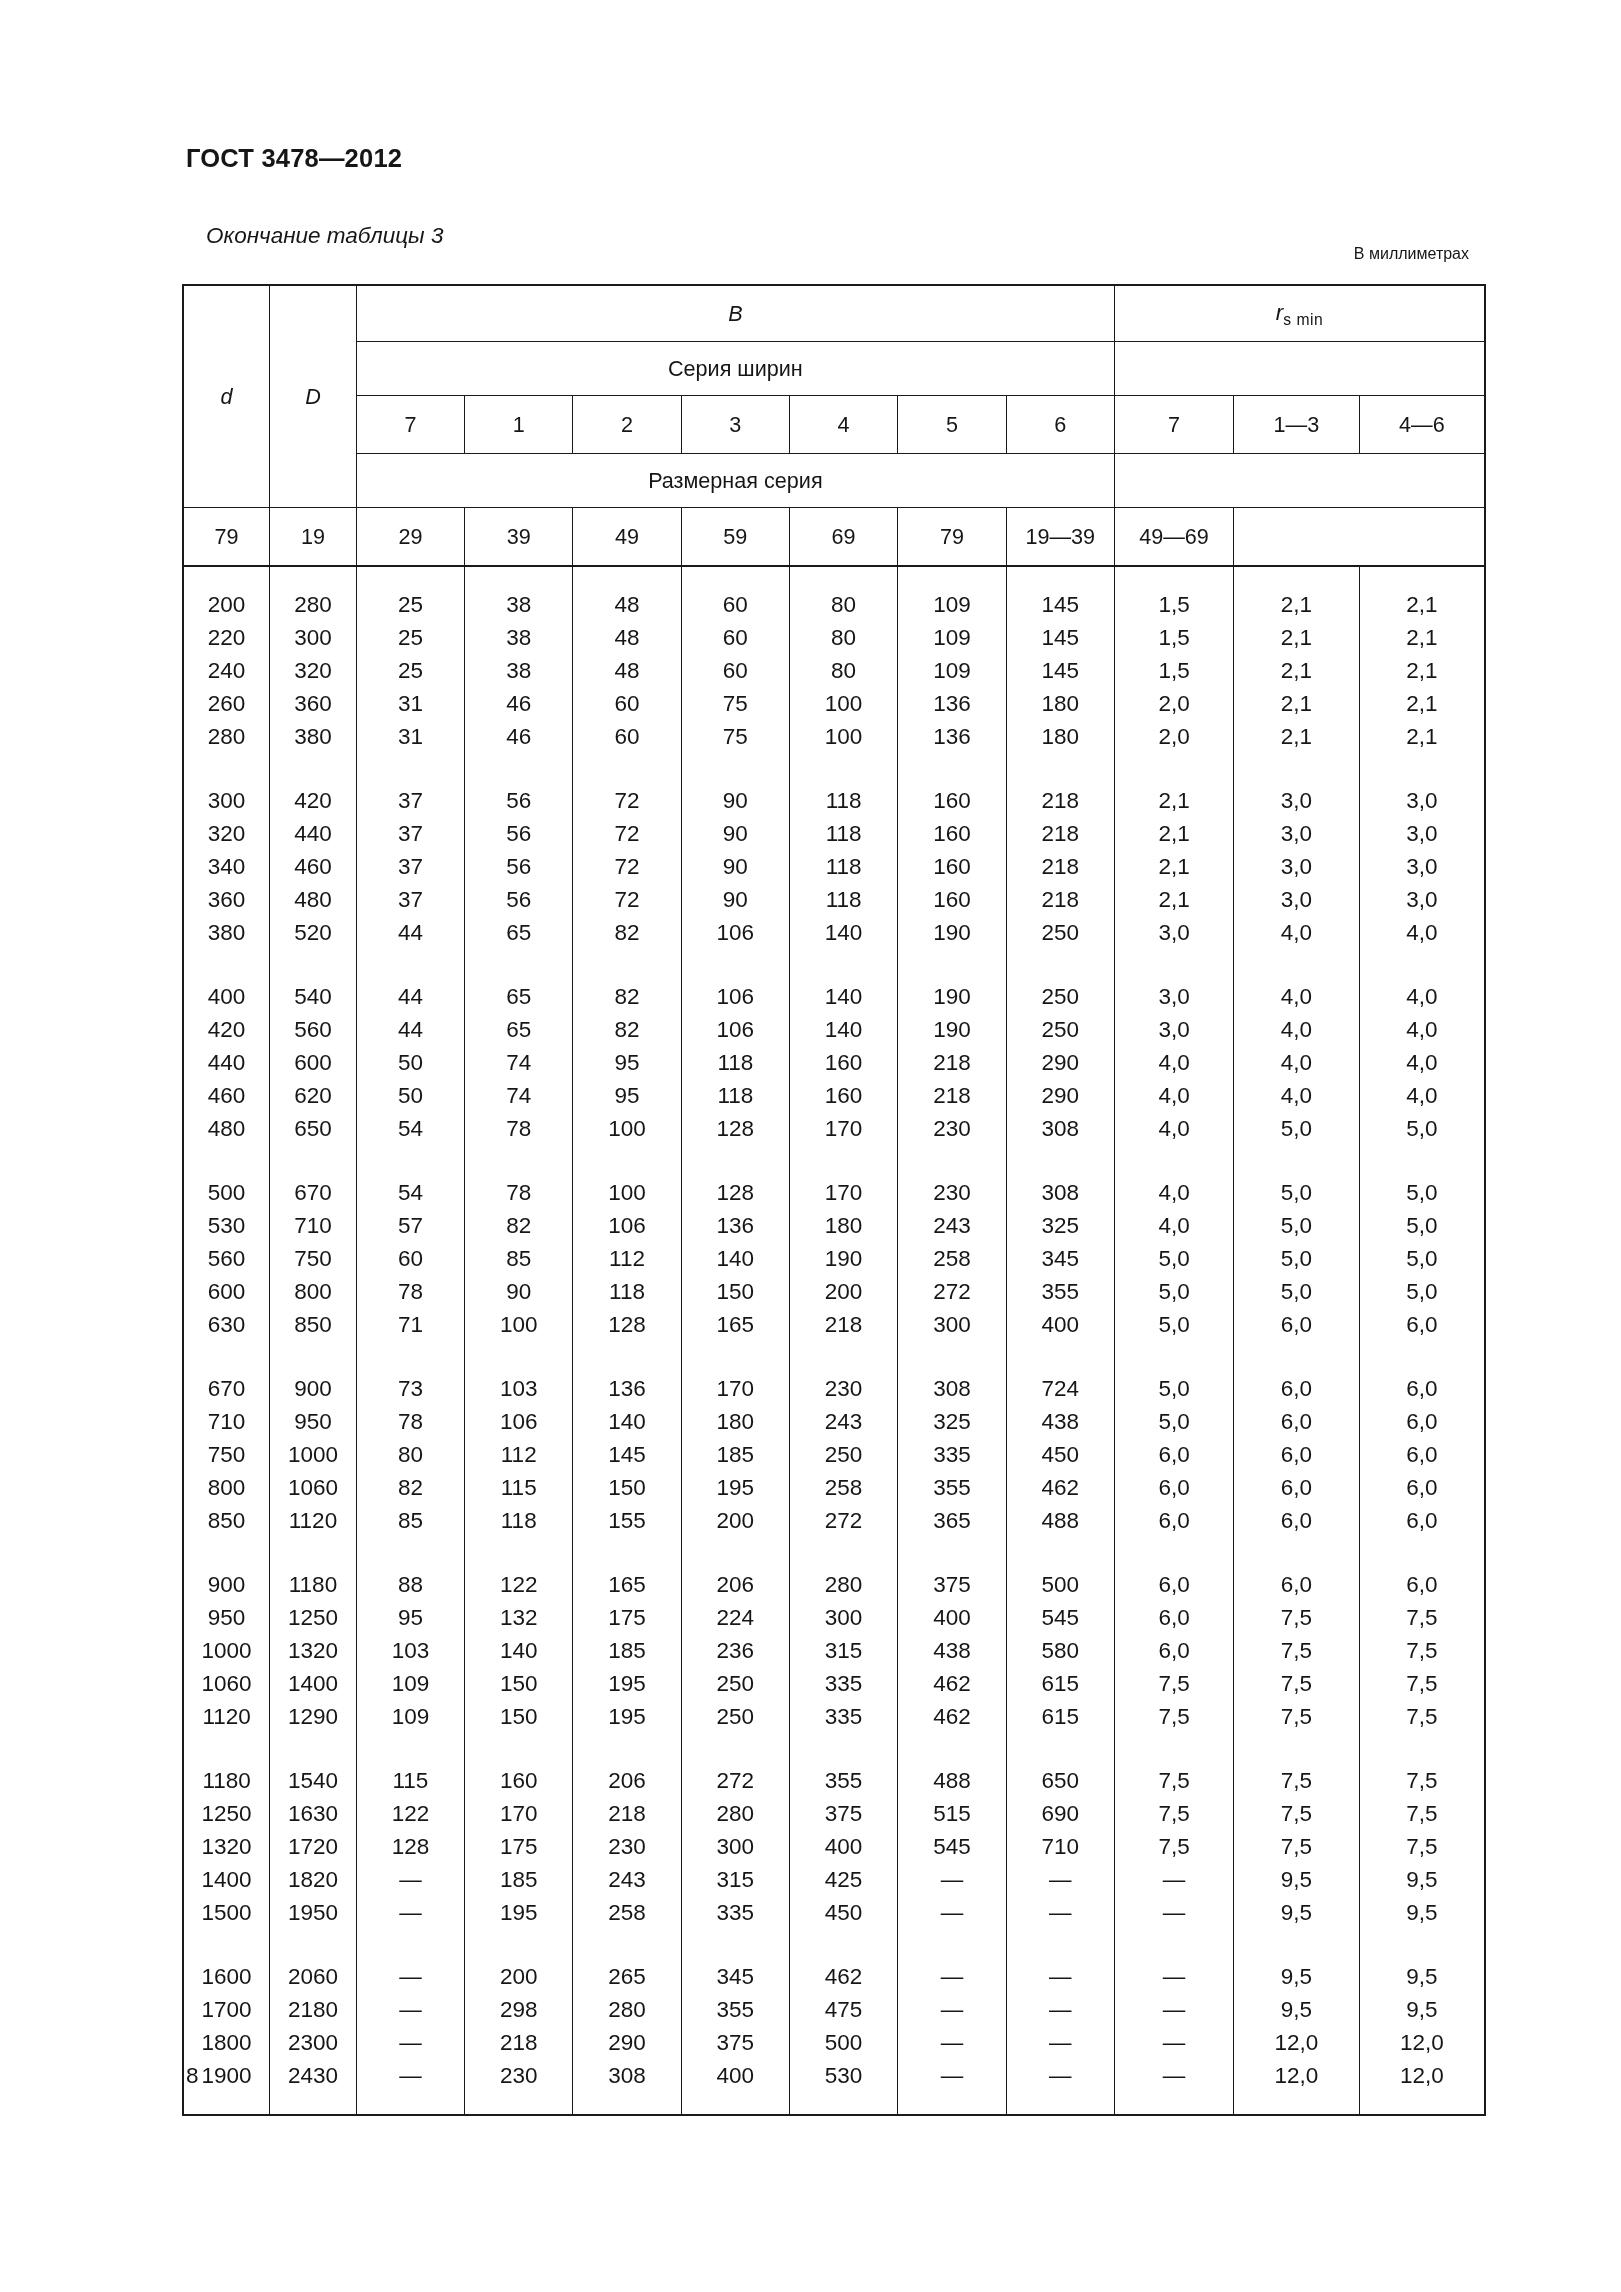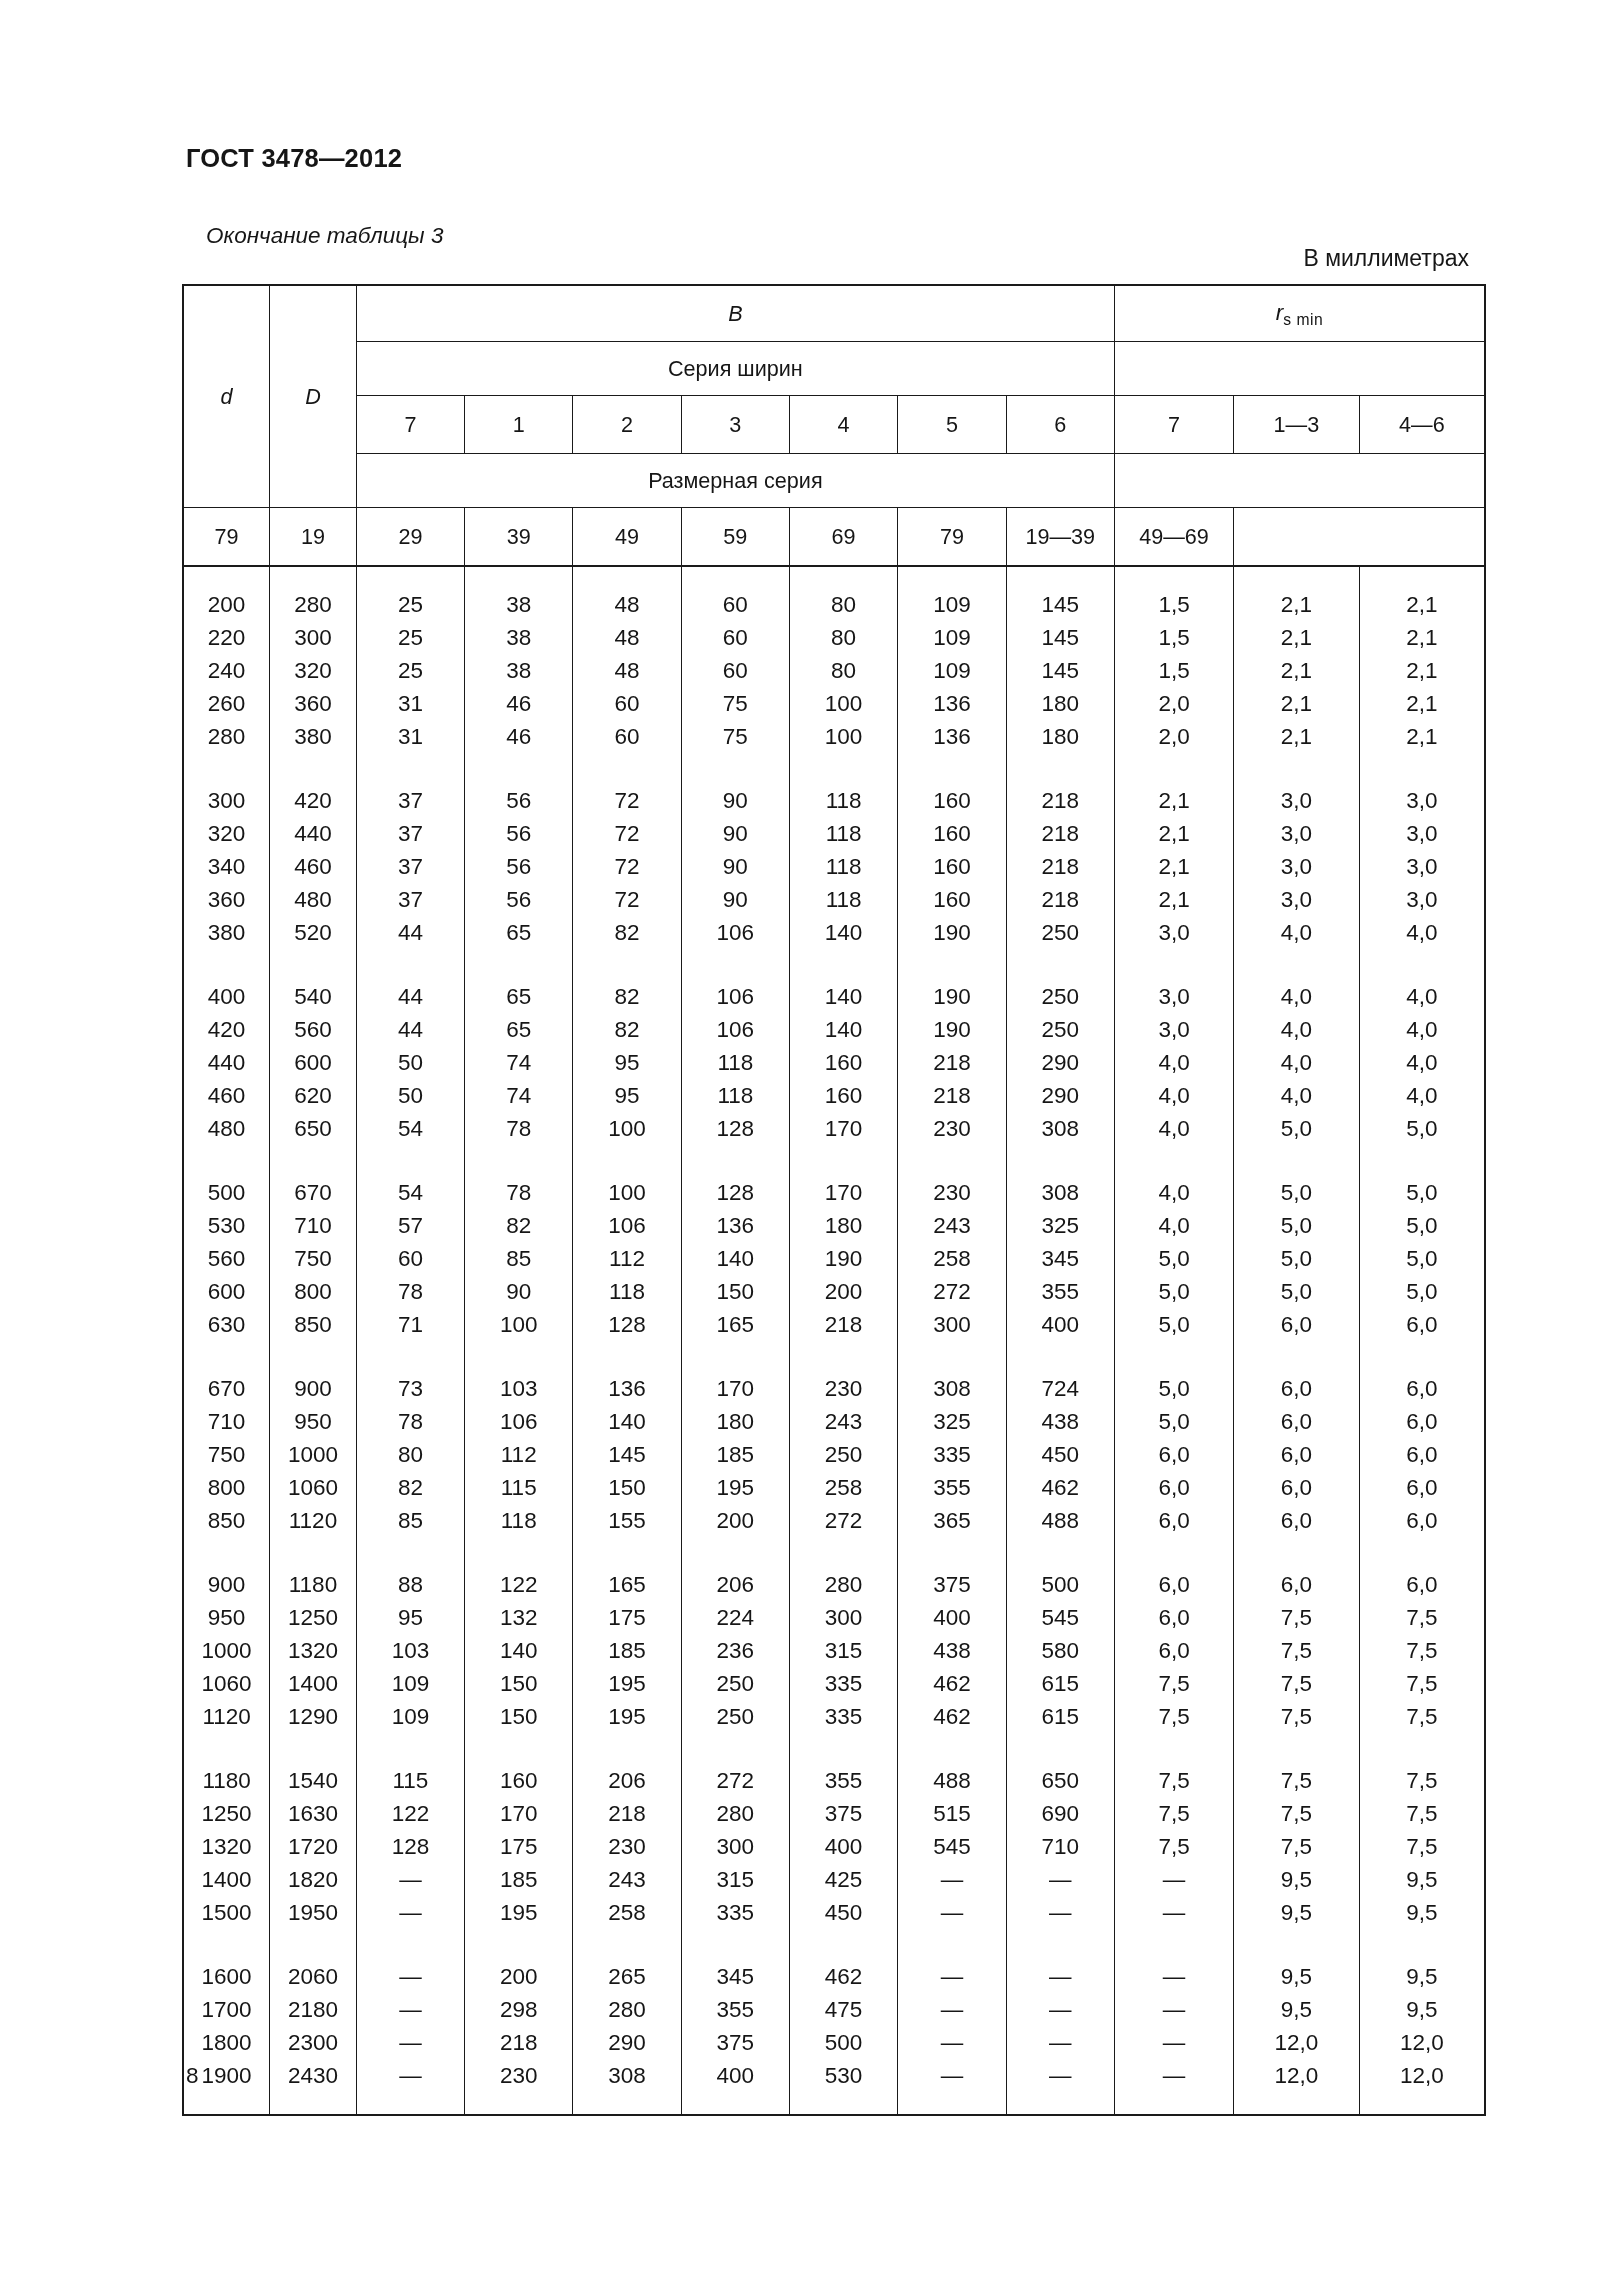--- a/index.html
+++ b/index.html
@@ -39,21 +39,21 @@
     top: 223px;
     font-size: 22.5px;
     font-style: italic;
     margin-left: 20px;
   }
 
   .units-note {
     position: absolute;
     right: 152px;
     top: 245px;
-    font-size: 23px;
+    font-size: 16px;
   }
 
   
   .tbl-wrap {
     position: absolute;
     left: 182px;
     top: 284px;
     width: 1304px;
   }
 

